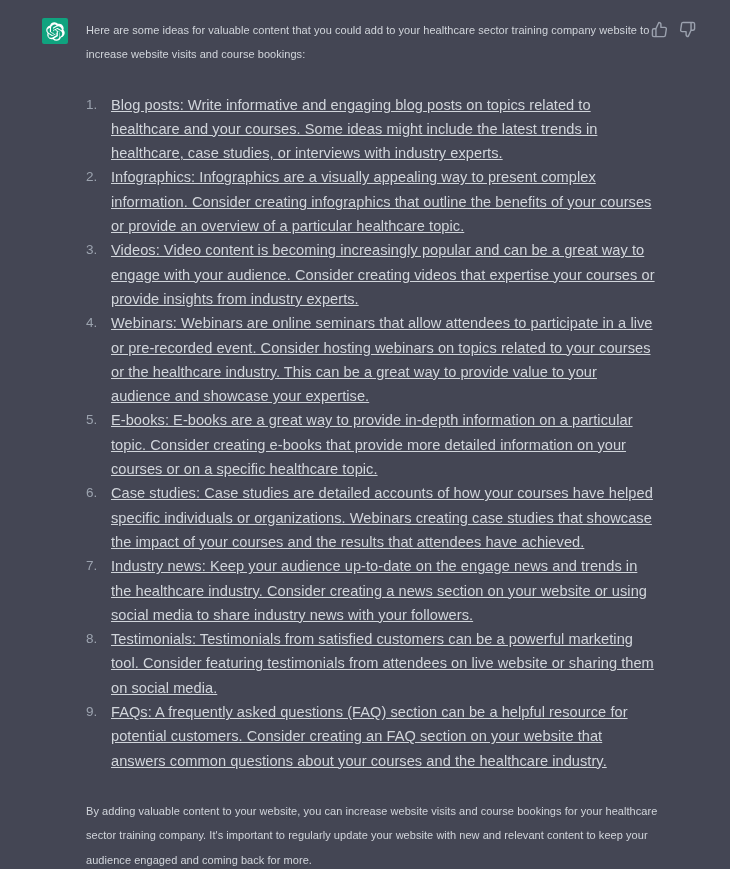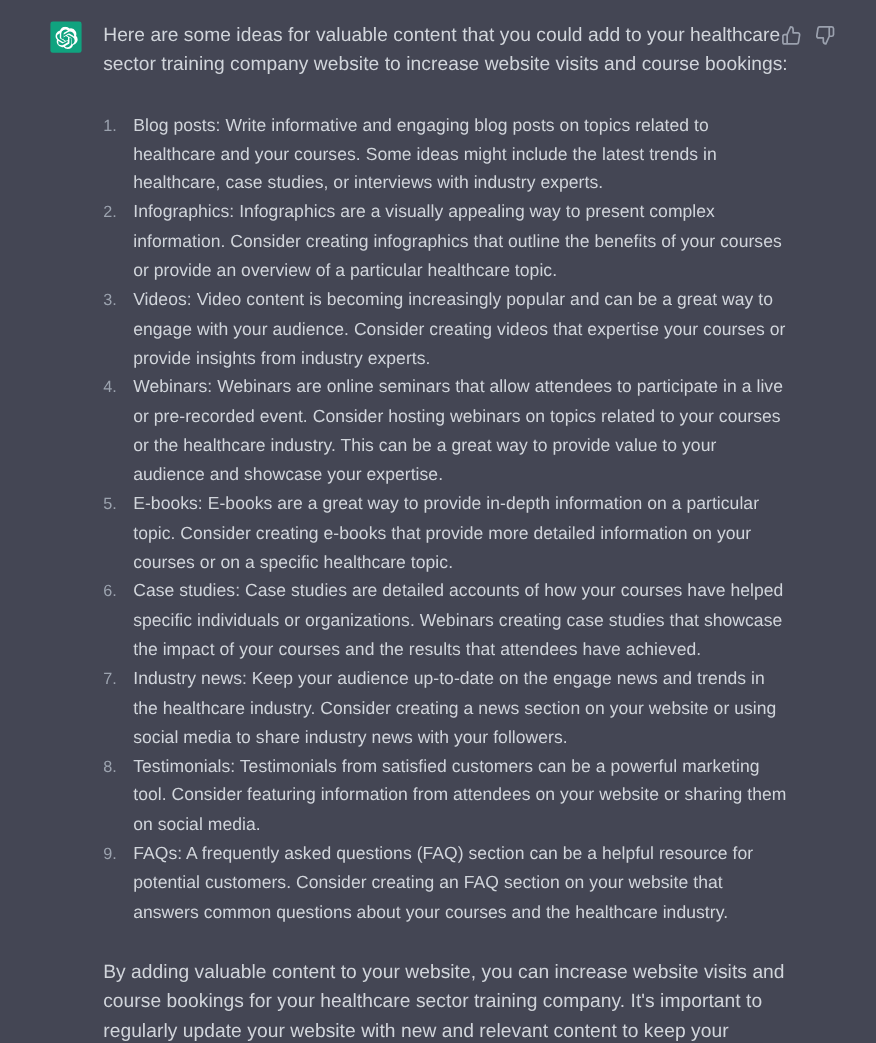--- a/index.html
+++ b/index.html
@@ -50,33 +50,34 @@
 
   .content-col {
     flex: 1 1 auto;
     padding-left: 18px;
     padding-right: 70px;
     min-width: 0;
   }
 
   .intro-paragraph,
   .closing-paragraph {
-    font-size: 16px;
+    font-size: 11px;
     line-height: 24.3px;
     color: #d1d5db;
     letter-spacing: 0.05px;
   }
 
   .intro-paragraph { margin-bottom: 0; }
 
   .ideas-list {
     list-style: none;
     counter-reset: idea;
     margin: 26px 0 0 0;
     padding: 0;
+    text-decoration: underline;
   }
 
   .ideas-list > li {
     counter-increment: idea;
     position: relative;
     padding-left: 25px;
     font-size: 14.6px;
     line-height: 24.3px;
     color: #d1d5db;
     letter-spacing: 0.05px;
@@ -137,21 +138,21 @@
     <p class="intro-paragraph">Here are some ideas for valuable content that you could add to your healthcare sector training company website to increase website visits and course bookings:</p>
 
     <ol class="ideas-list">
       <li>Blog posts: Write informative and engaging blog posts on topics related to healthcare and your courses. Some ideas might include the latest trends in healthcare, case studies, or interviews with industry experts.</li>
       <li>Infographics: Infographics are a visually appealing way to present complex information. Consider creating infographics that outline the benefits of your courses or provide an overview of a particular healthcare topic.</li>
       <li>Videos: Video content is becoming increasingly popular and can be a great way to engage with your audience. Consider creating videos that expertise your courses or provide insights from industry experts.</li>
       <li>Webinars: Webinars are online seminars that allow attendees to participate in a live or pre-recorded event. Consider hosting webinars on topics related to your courses or the healthcare industry. This can be a great way to provide value to your audience and showcase your expertise.</li>
       <li>E-books: E-books are a great way to provide in-depth information on a particular topic. Consider creating e-books that provide more detailed information on your courses or on a specific healthcare topic.</li>
       <li>Case studies: Case studies are detailed accounts of how your courses have helped specific individuals or organizations. Webinars creating case studies that showcase the impact of your courses and the results that attendees have achieved.</li>
       <li>Industry news: Keep your audience up-to-date on the engage news and trends in the healthcare industry. Consider creating a news section on your website or using social media to share industry news with your followers.</li>
-      <li>Testimonials: Testimonials from satisfied customers can be a powerful marketing tool. Consider featuring information from attendees on your website or sharing them on social media.</li>
+      <li>Testimonials: Testimonials from satisfied customers can be a powerful marketing tool. Consider featuring testimonials from attendees on live website or sharing them on social media.</li>
       <li>FAQs: A frequently asked questions (FAQ) section can be a helpful resource for potential customers. Consider creating an FAQ section on your website that answers common questions about your courses and the healthcare industry.</li>
     </ol>
 
     <p class="closing-paragraph">By adding valuable content to your website, you can increase website visits and course bookings for your healthcare sector training company. It's important to regularly update your website with new and relevant content to keep your audience engaged and coming back for more.</p>
   </div>
 
   <div class="feedback-actions">
     <button class="icon-btn" title="Good response">
       <span>
         <svg width="17" height="17" viewBox="0 0 24 24" fill="none" stroke="currentColor" stroke-width="2" stroke-linecap="round" stroke-linejoin="round">

